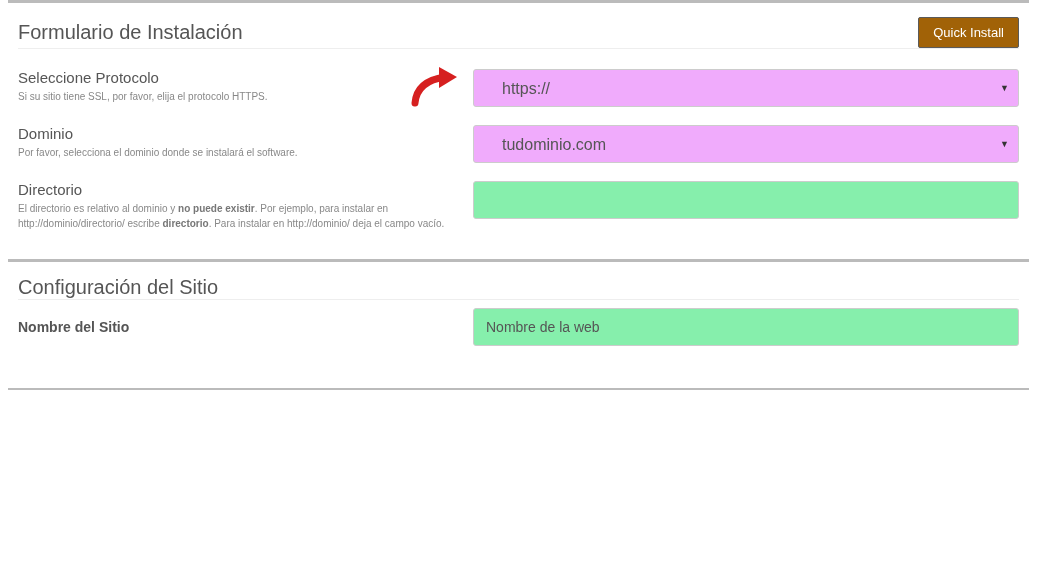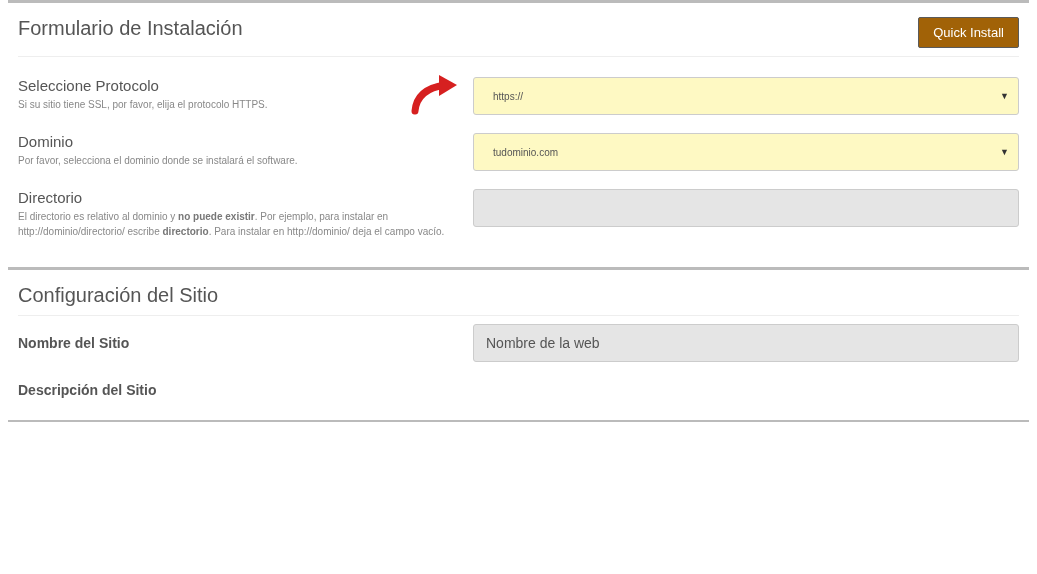--- a/index.html
+++ b/index.html
@@ -14,22 +14,22 @@
       height: 3px;
       background: #bbb;
       margin: 0 8px;
     }
     .section {
       padding: 0 18px;
     }
     .section-header {
       display: flex;
       justify-content: space-between;
-      align-items: flex-start;
-      padding: 14px 0 8px 0;
+      align-items: center;
+      padding: 14px 0 0 0;
       border-bottom: 1px solid #eee;
       margin-bottom: 20px;
     }
     .section-title {
       font-size: 20px;
       font-weight: 400;
       color: #555;
     }
     .quick-install-btn {
       background: #a16207;
@@ -67,25 +67,25 @@
     .field-help b {
       font-weight: 600;
       color: #777;
     }
     .select-wrap {
       position: relative;
       width: 100%;
     }
     .select-field {
       width: 100%;
-      padding: 8px 30px 8px 19px;
-      font-size: 10px;
+      padding: 8px 30px 8px 28px;
+      font-size: 16px;
       border: 1px solid #ccc;
       border-radius: 3px;
-      background: #fef9c3;
+      background: #f0abfc;
       color: #555;
       appearance: none;
       -webkit-appearance: none;
       cursor: pointer;
       height: 38px;
     }
     .select-arrow {
       position: absolute;
       right: 10px;
       top: 50%;
@@ -93,21 +93,21 @@
       pointer-events: none;
       font-size: 9px;
       color: #333;
     }
     .text-field {
       width: 100%;
       padding: 8px 12px;
       font-size: 14px;
       border: 1px solid #ccc;
       border-radius: 3px;
-      background: #e5e5e5;
+      background: #86efac;
       color: #555;
       height: 38px;
     }
     .divider {
       height: 3px;
       background: #bbb;
       margin: 28px 8px 0 8px;
     }
     .site-config {
       padding-top: 0;
@@ -234,20 +234,17 @@
   <div class="site-row">
     <div class="site-left">
       <div class="site-label">Nombre del Sitio</div>
     </div>
     <div class="site-right">
       <input type="text" class="text-field" value="Nombre de la web" style="">
     </div>
   </div>
 
   <div class="site-row">
-    <div class="site-left">
-      <div class="site-label">Descripción del Sitio</div>
-    </div>
   </div>
 
 </div>
 
 <div class="bottom-border"></div>
 
 </body></html>

